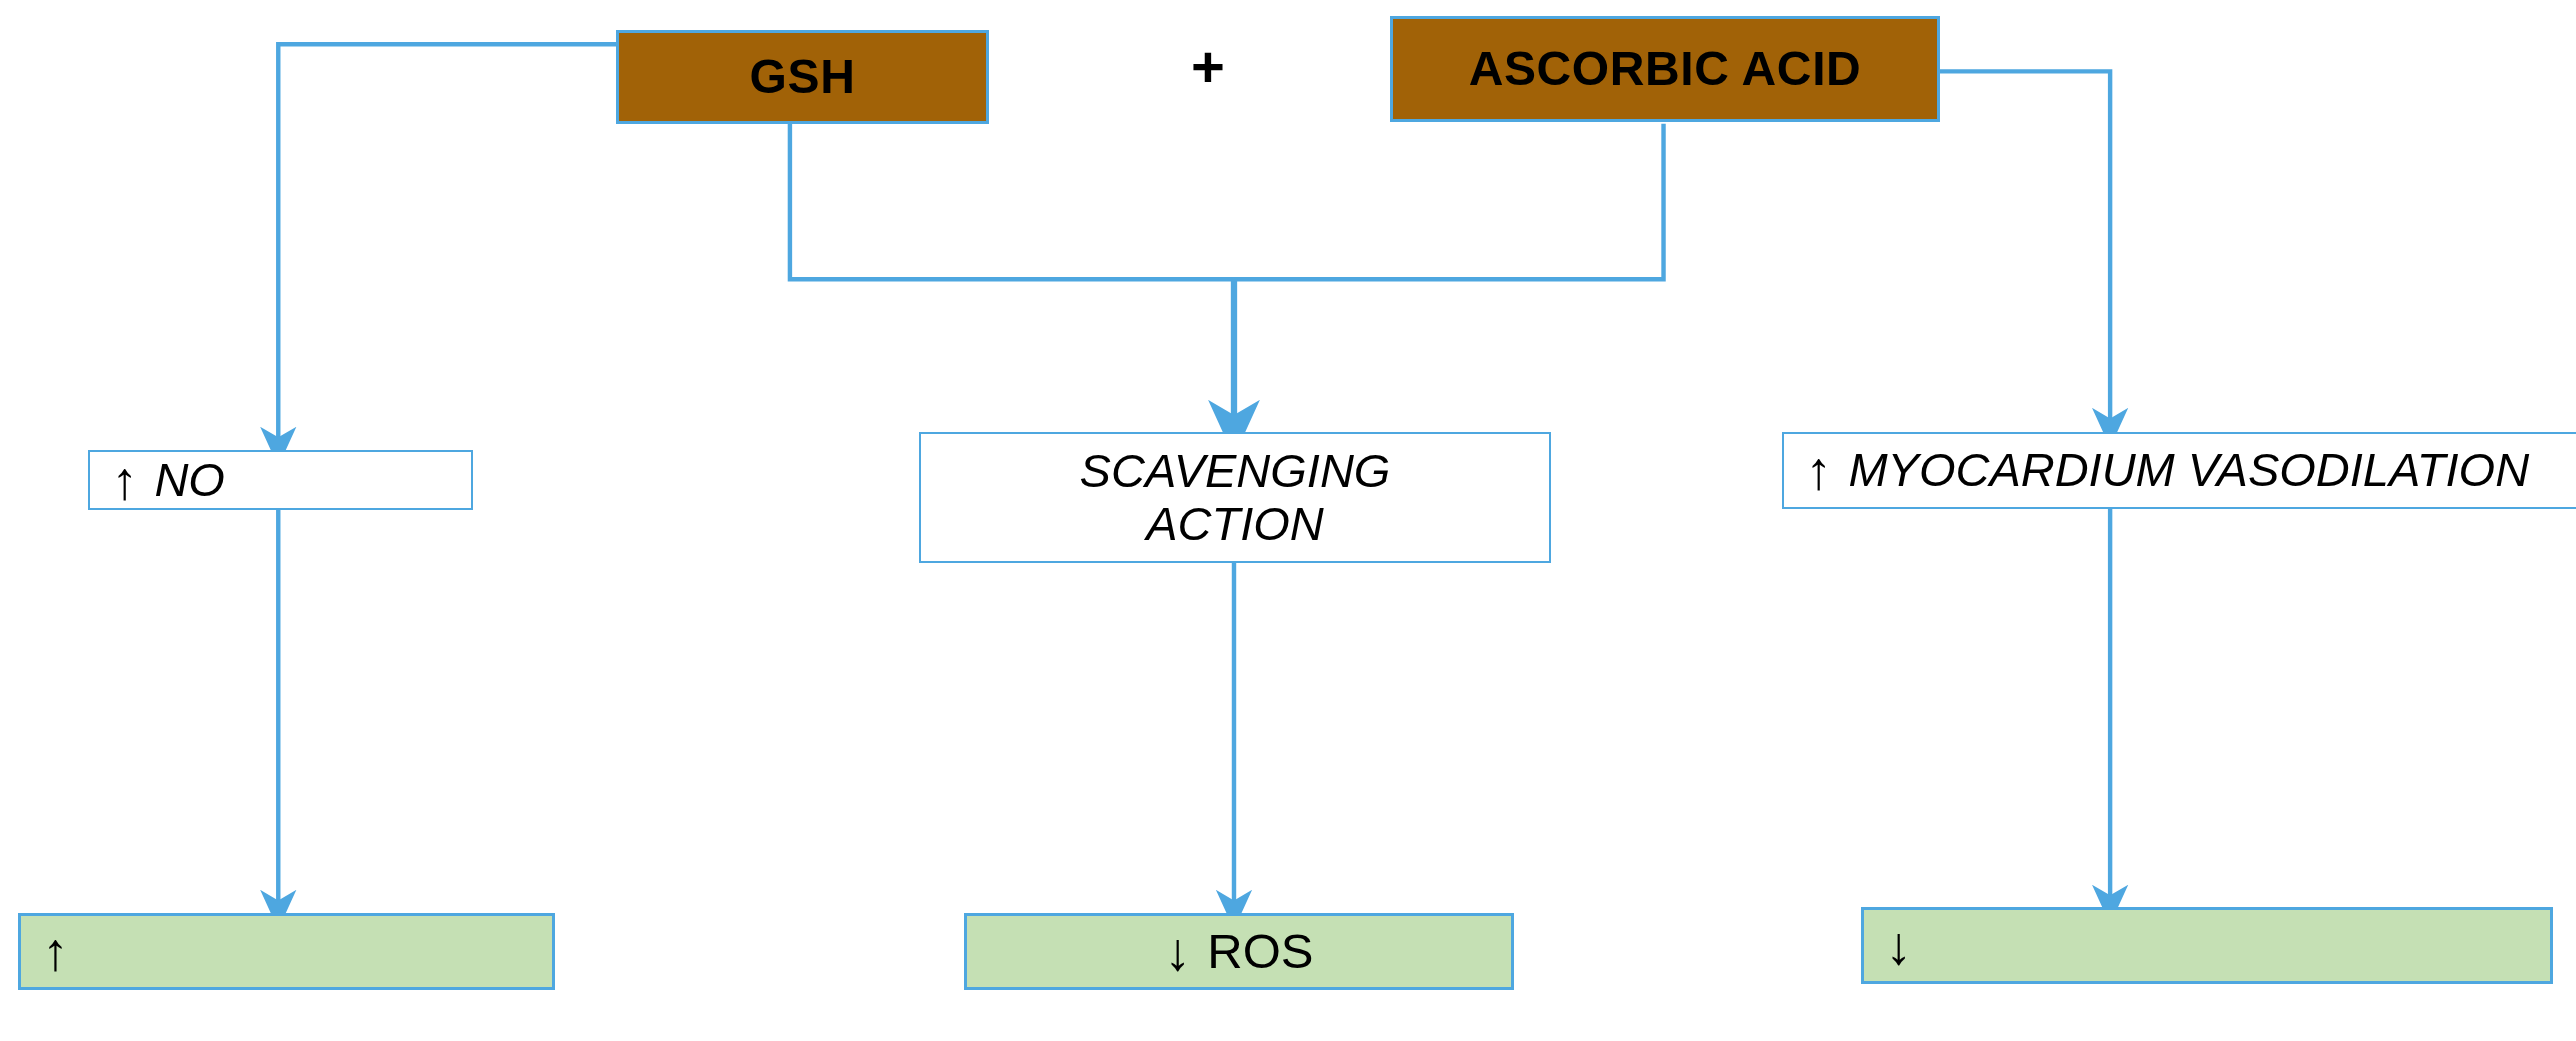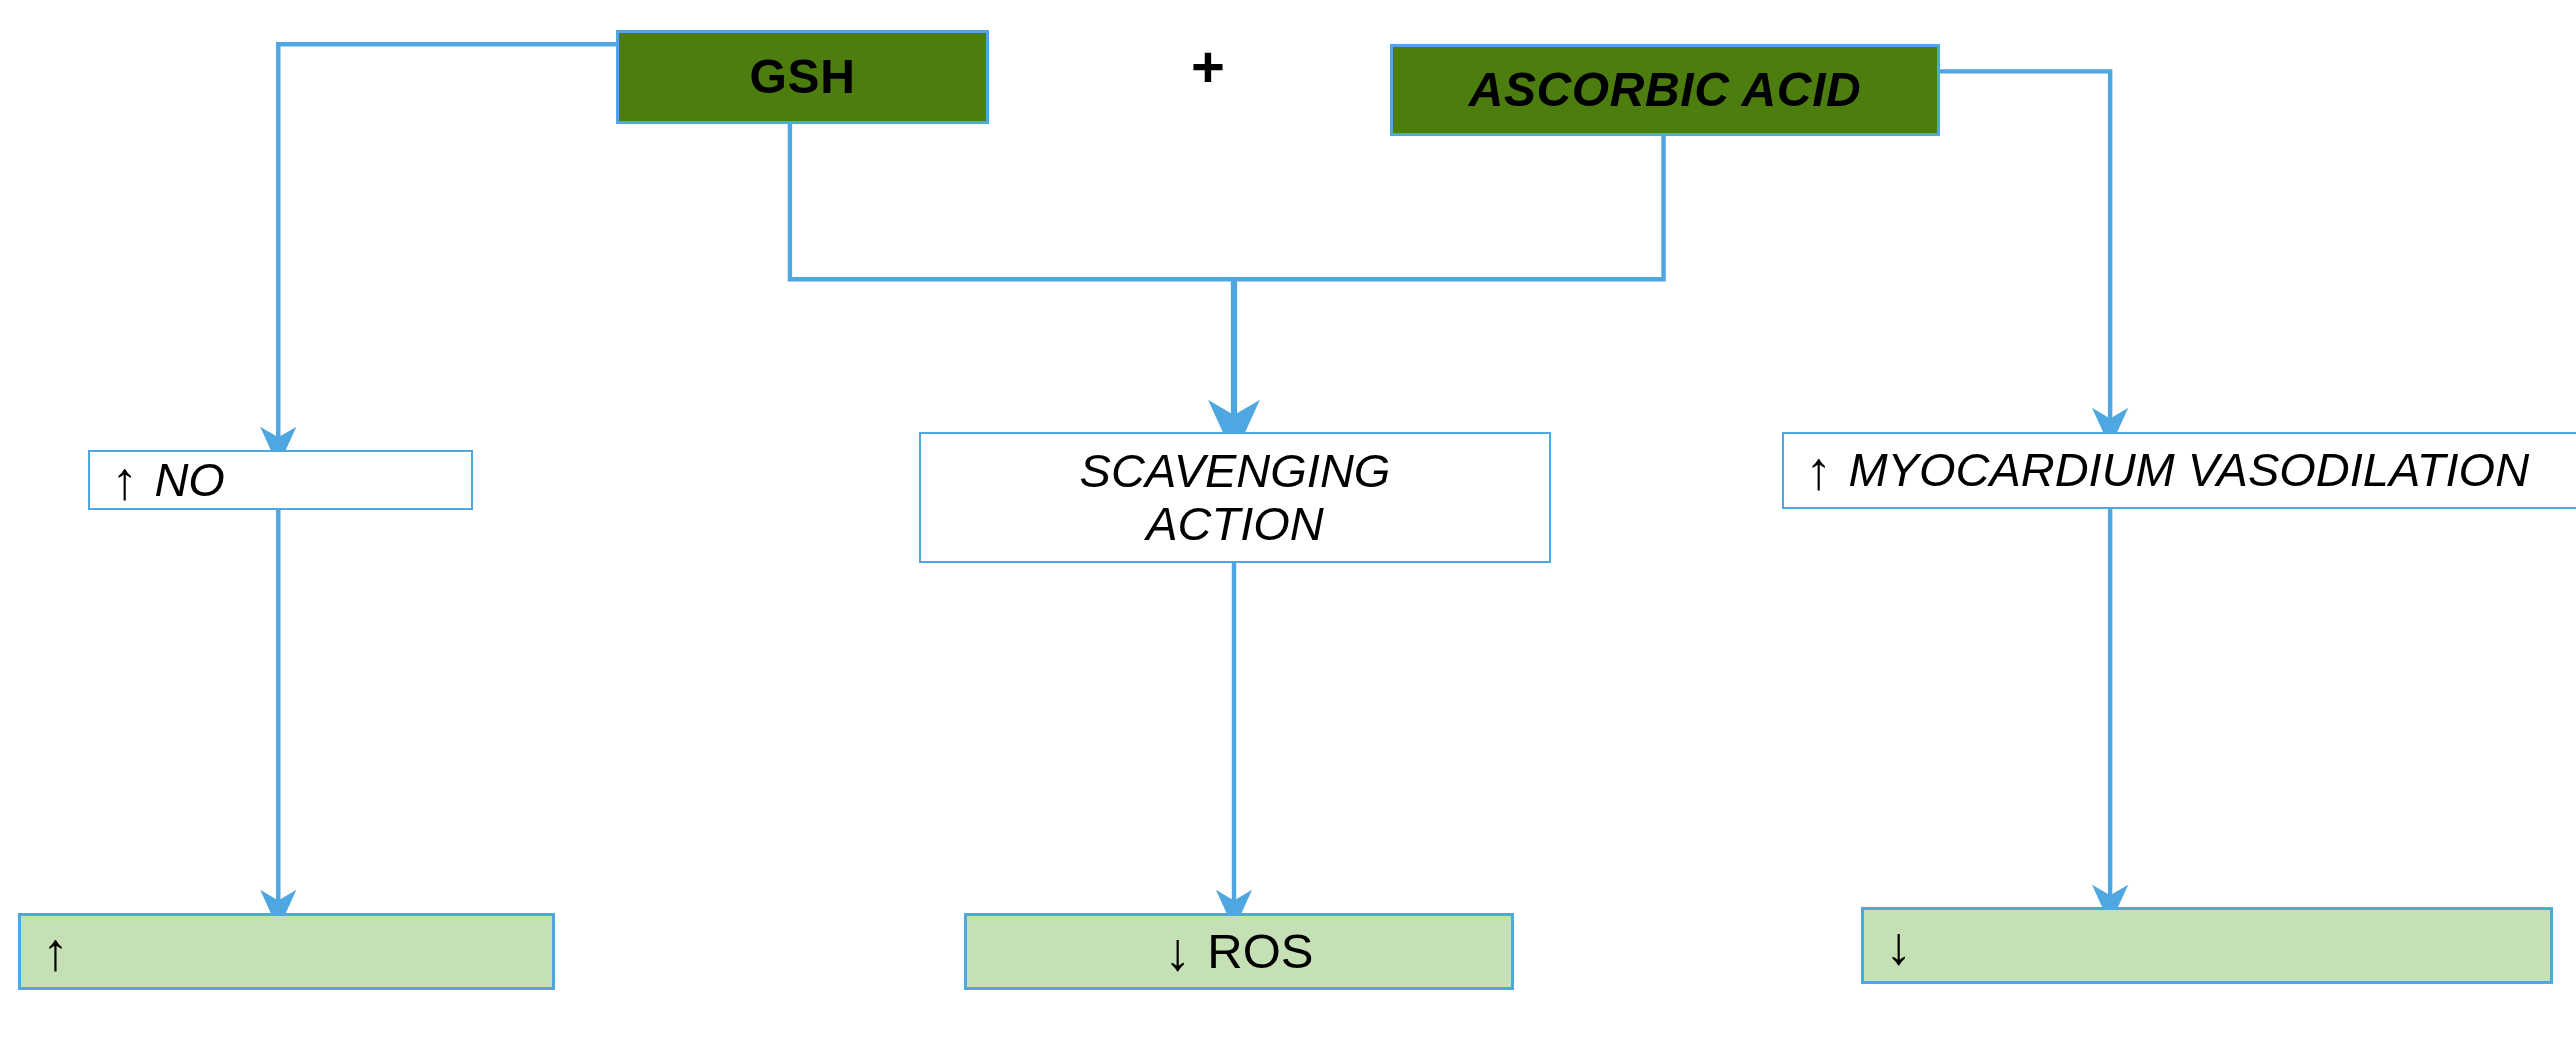--- a/index.html
+++ b/index.html
@@ -21,21 +21,21 @@
   .node{
     position:absolute;
     box-sizing:border-box;
     display:flex;
     align-items:center;
     justify-content:center;
     line-height:1.12;
     color:#000000;
   }
   .node.source{
-    background:#4d7c0f;
+    background:#a16207;
     border:3.2px solid #4ea7e0;
     font-weight:bold;
     font-size:48px;
     letter-spacing:0.6px;
   }
   .node.process{
     background:#ffffff;
     border:2.5px solid #4ea7e0;
     font-style:italic;
     font-size:47px;
@@ -107,21 +107,21 @@
   </svg>
 
   <div class="node source" style="left:616px; top:30px; width:373px; height:94px;">
     <span class="inner">
       <span>GSH</span>
     </span>
   </div>
 
   <div class="plus-sign" style="left:1191px; top:38px;">+</div>
 
-  <div class="node source" style="left:1390px; top:44px; width:550px; height:92px;font-style:italic;">
+  <div class="node source" style="left:1390px; top:16px; width:550px; height:106px;">
     <span class="inner">
       <span>ASCORBIC ACID</span>
     </span>
   </div>
 
   <div class="node process left-align" style="left:88px; top:450px; width:385px; height:60px;">
     <span class="inner">
       <span class="trend">↑</span>
       <span>NO</span>
     </span>

